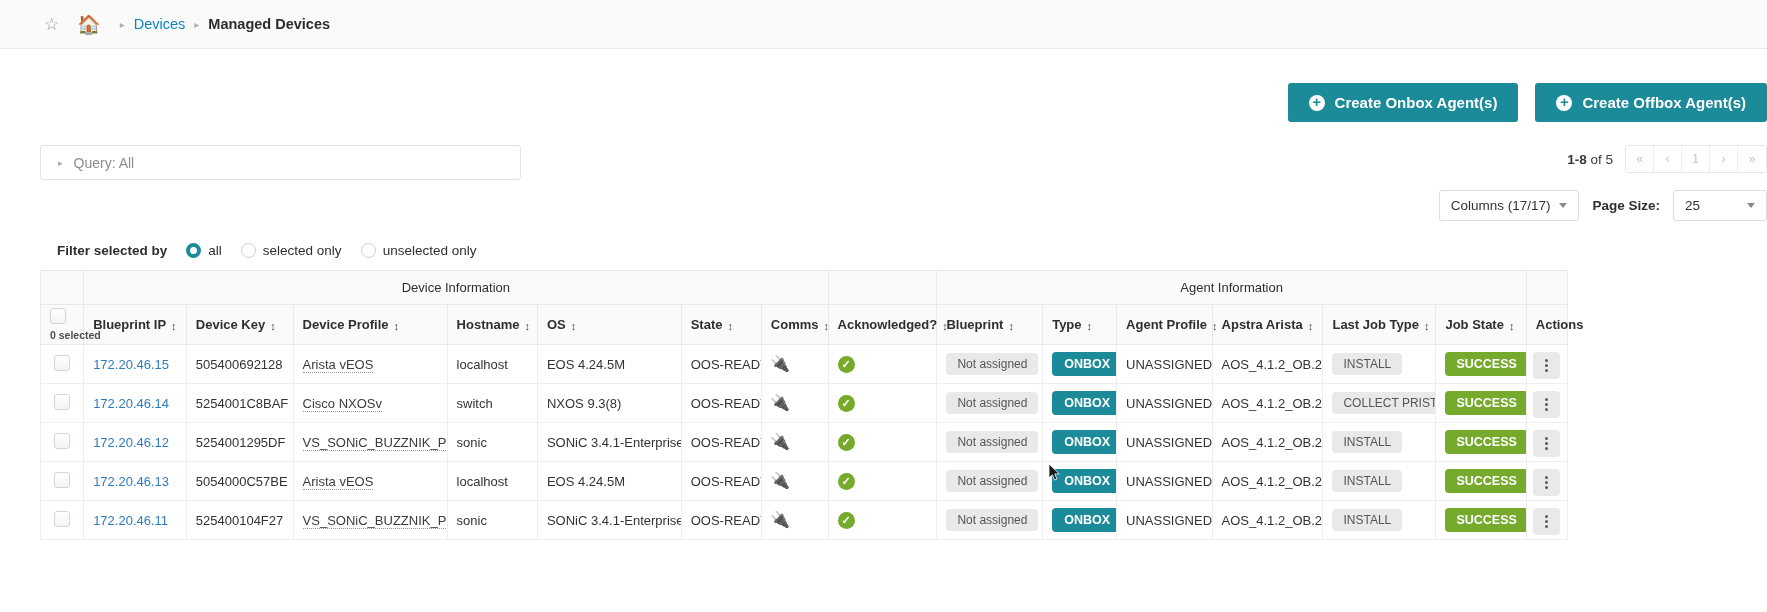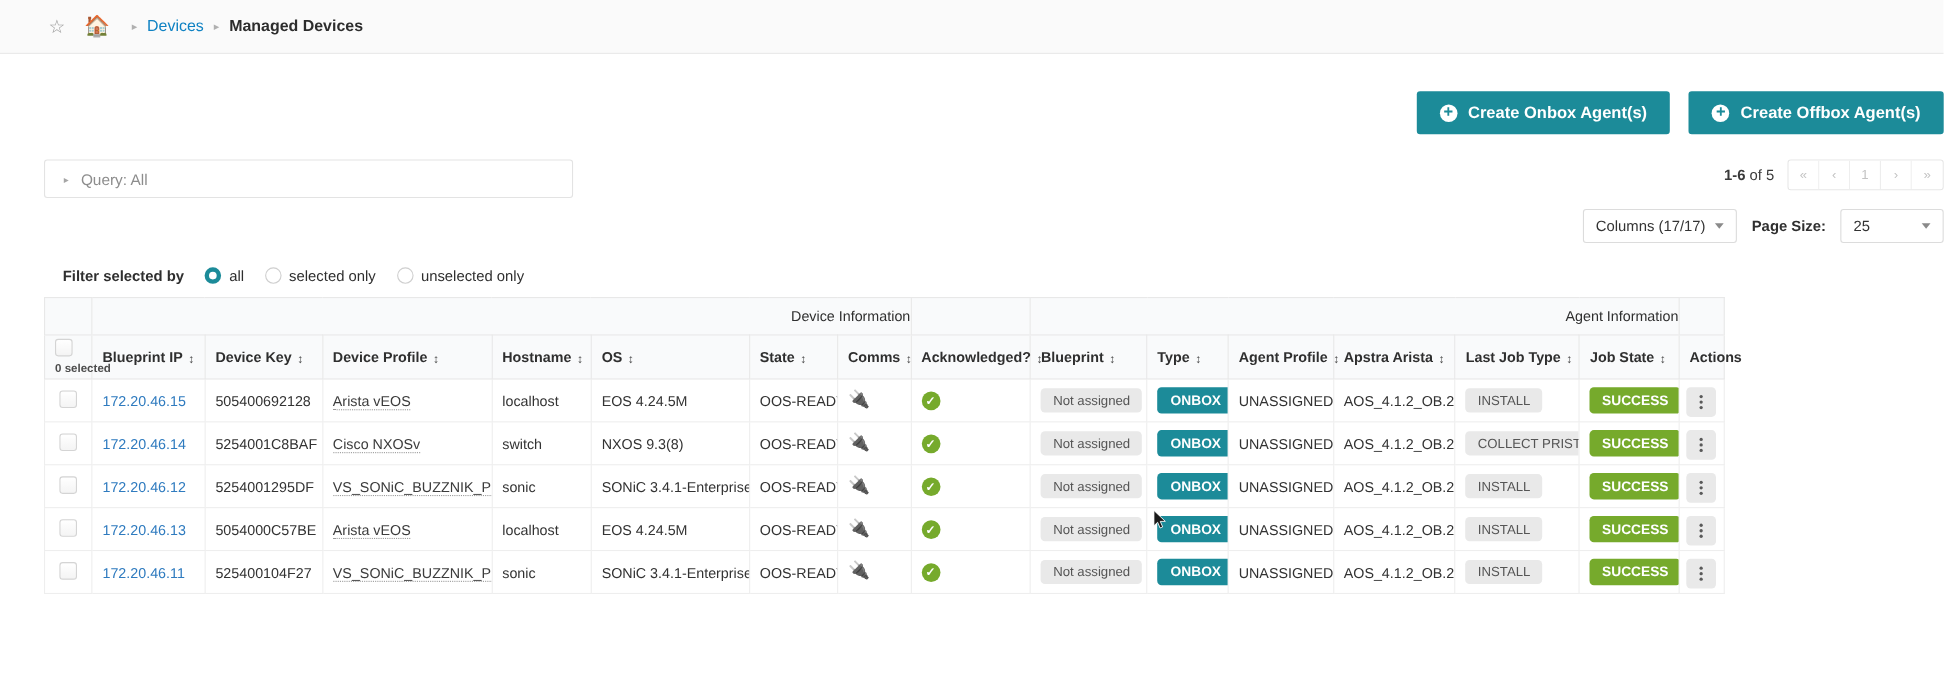--- a/index.html
+++ b/index.html
@@ -210,21 +210,21 @@
   }
   table { border-collapse: collapse; width: 1528px; table-layout: fixed; }
   .grp-row th {
     background: #f9fafb;
     border: 1px solid #e8e8e8;
     border-bottom: none;
     height: 34px;
     font-size: 13px;
     font-weight: normal;
     color: #2f2f2f;
-    text-align: right;
+    text-align: center;
     padding: 0;
   }
   .grp-blank { background: #f9fafb !important; border-right: 1px solid #e8e8e8 !important;}
   .hdr-row th {
     background: #f9fafb;
     border: 1px solid #e8e8e8;
     height: 40px;
     font-size: 13px;
     font-weight: bold;
     color: #2f2f2f;
@@ -366,21 +366,21 @@
   </button>
 </div>
 
 <div class="query-box">
   <span class="query-caret">▸</span>
   <span class="query-text">Query: All</span>
 </div>
 
 <div class="pager-wrap">
   <span class="pager-count">
-    <b>1-6</b><span> of 5</span>
+    <b>1-8</b><span> of 5</span>
   </span>
   <div class="pager">
     <div>«</div>
     <div>‹</div>
     <div>1</div>
     <div>›</div>
     <div>»</div>
   </div>
 </div>
 

